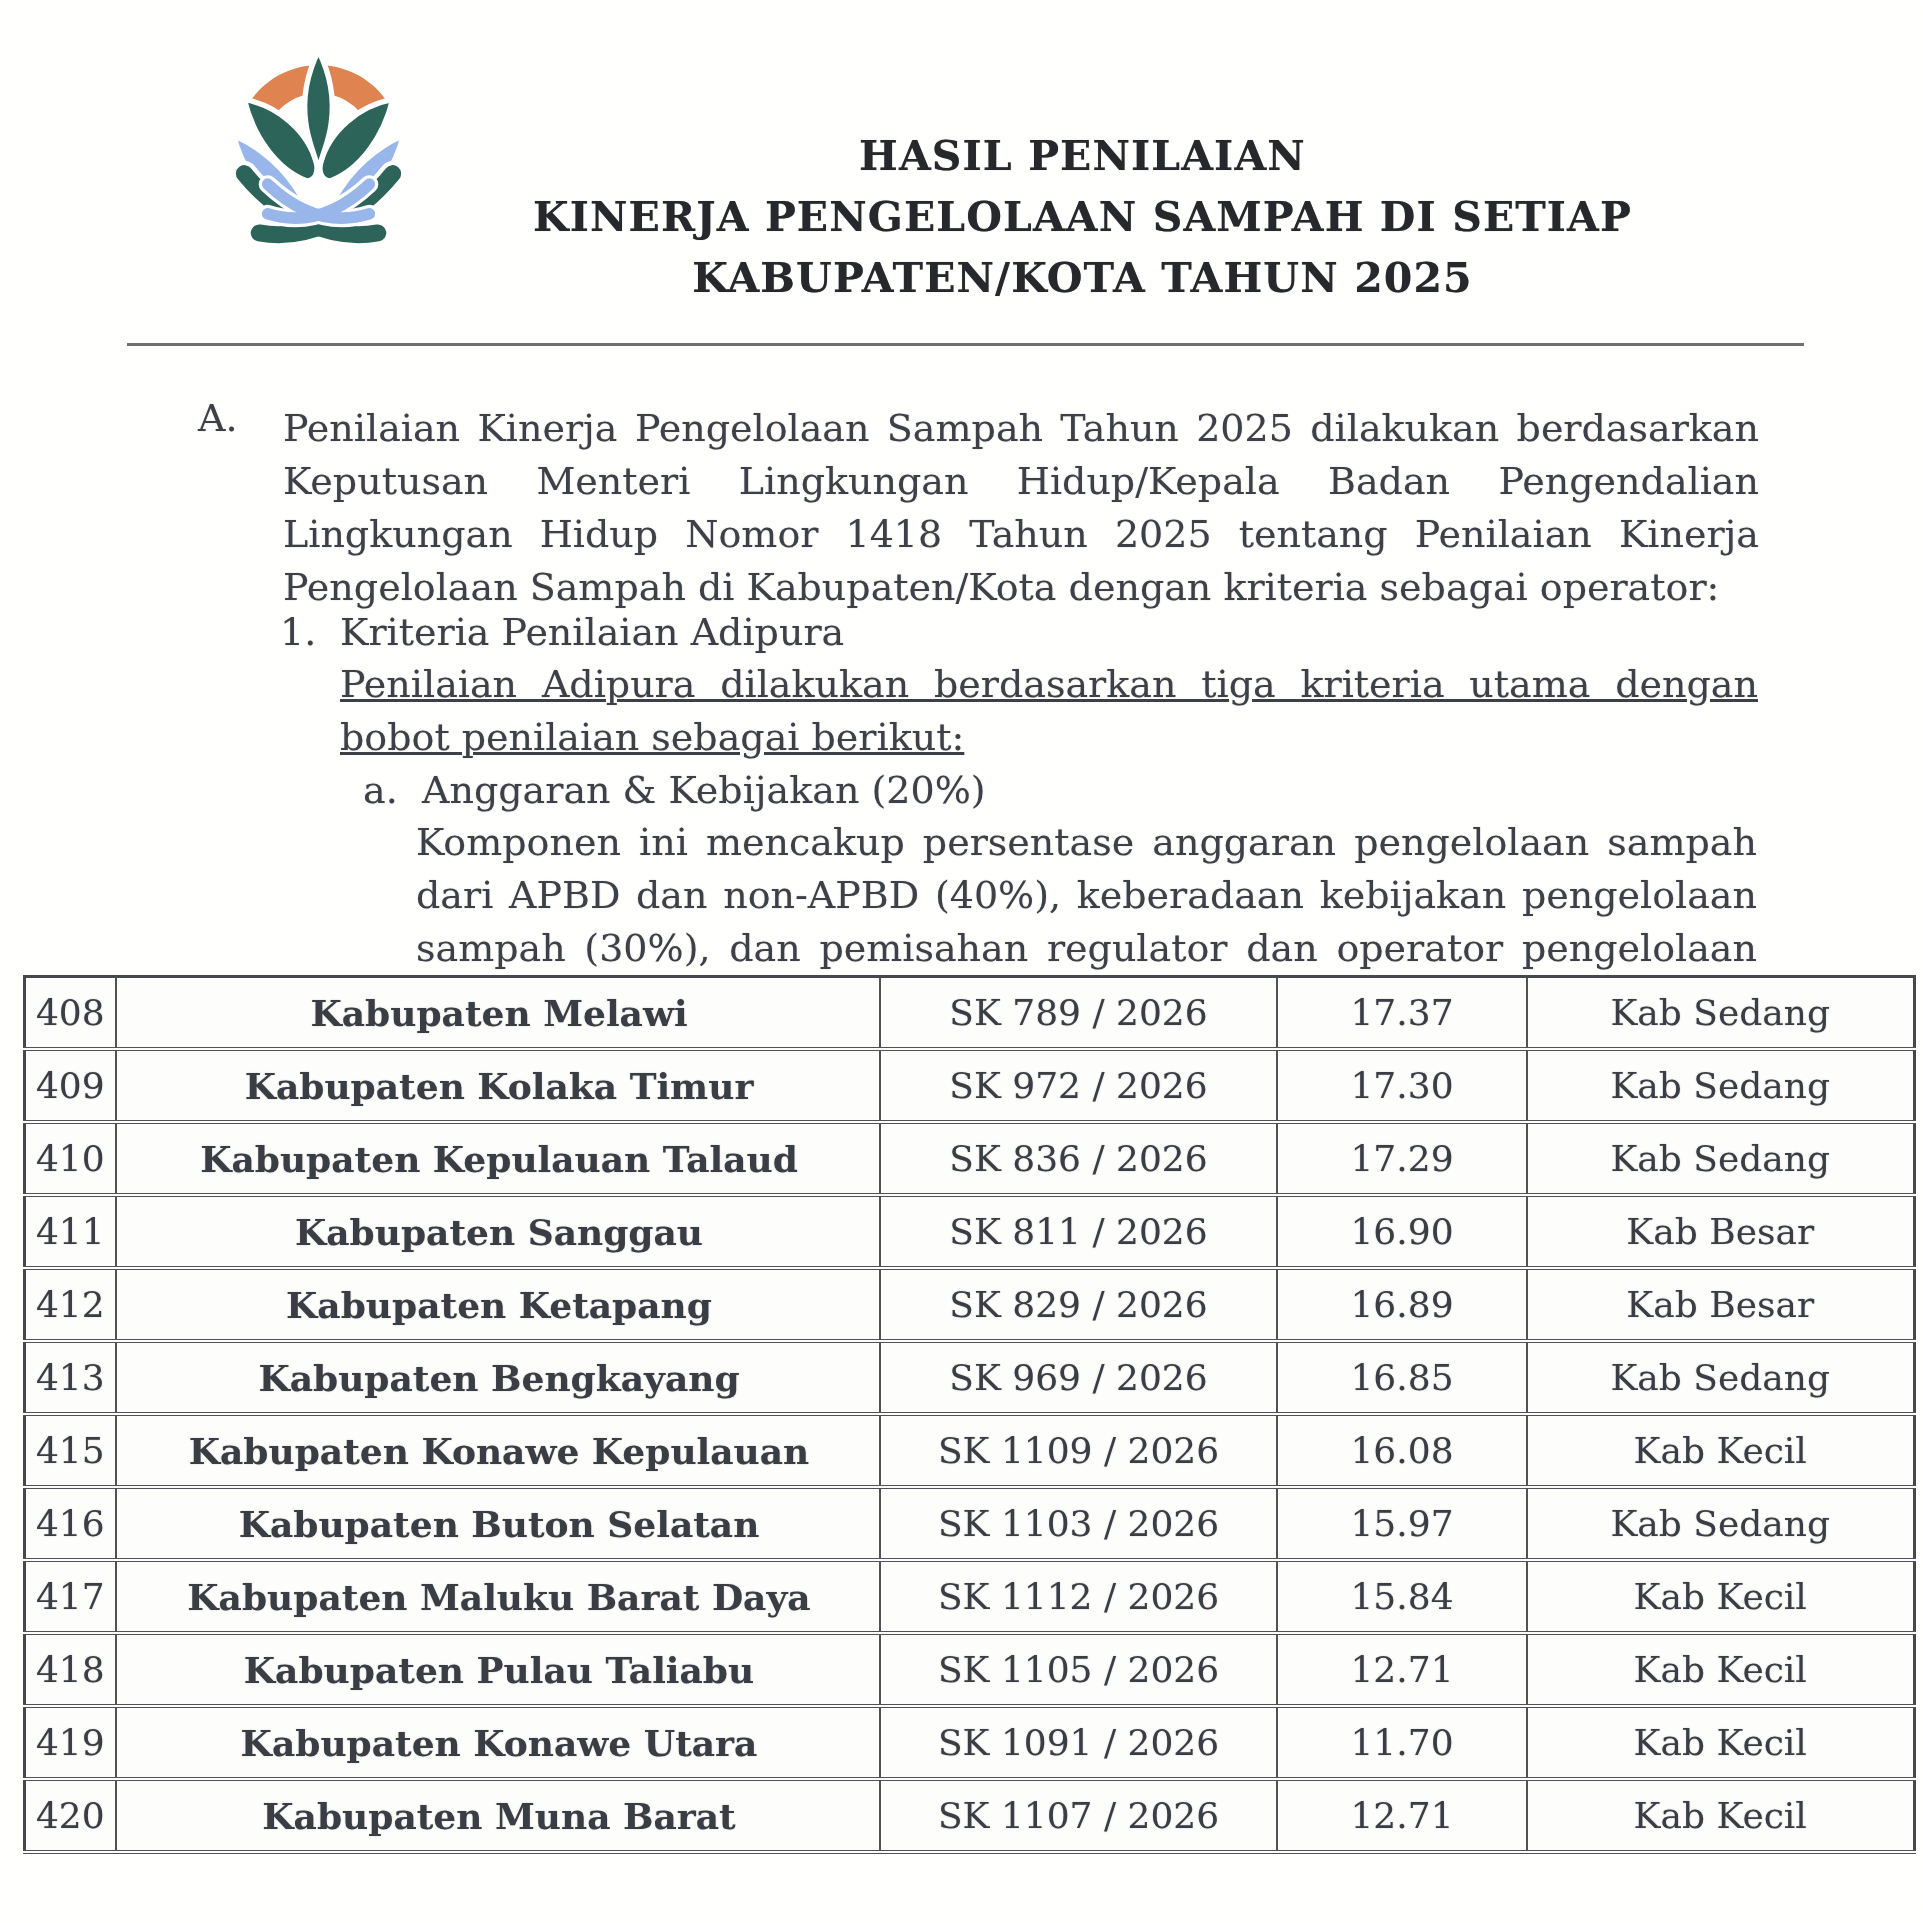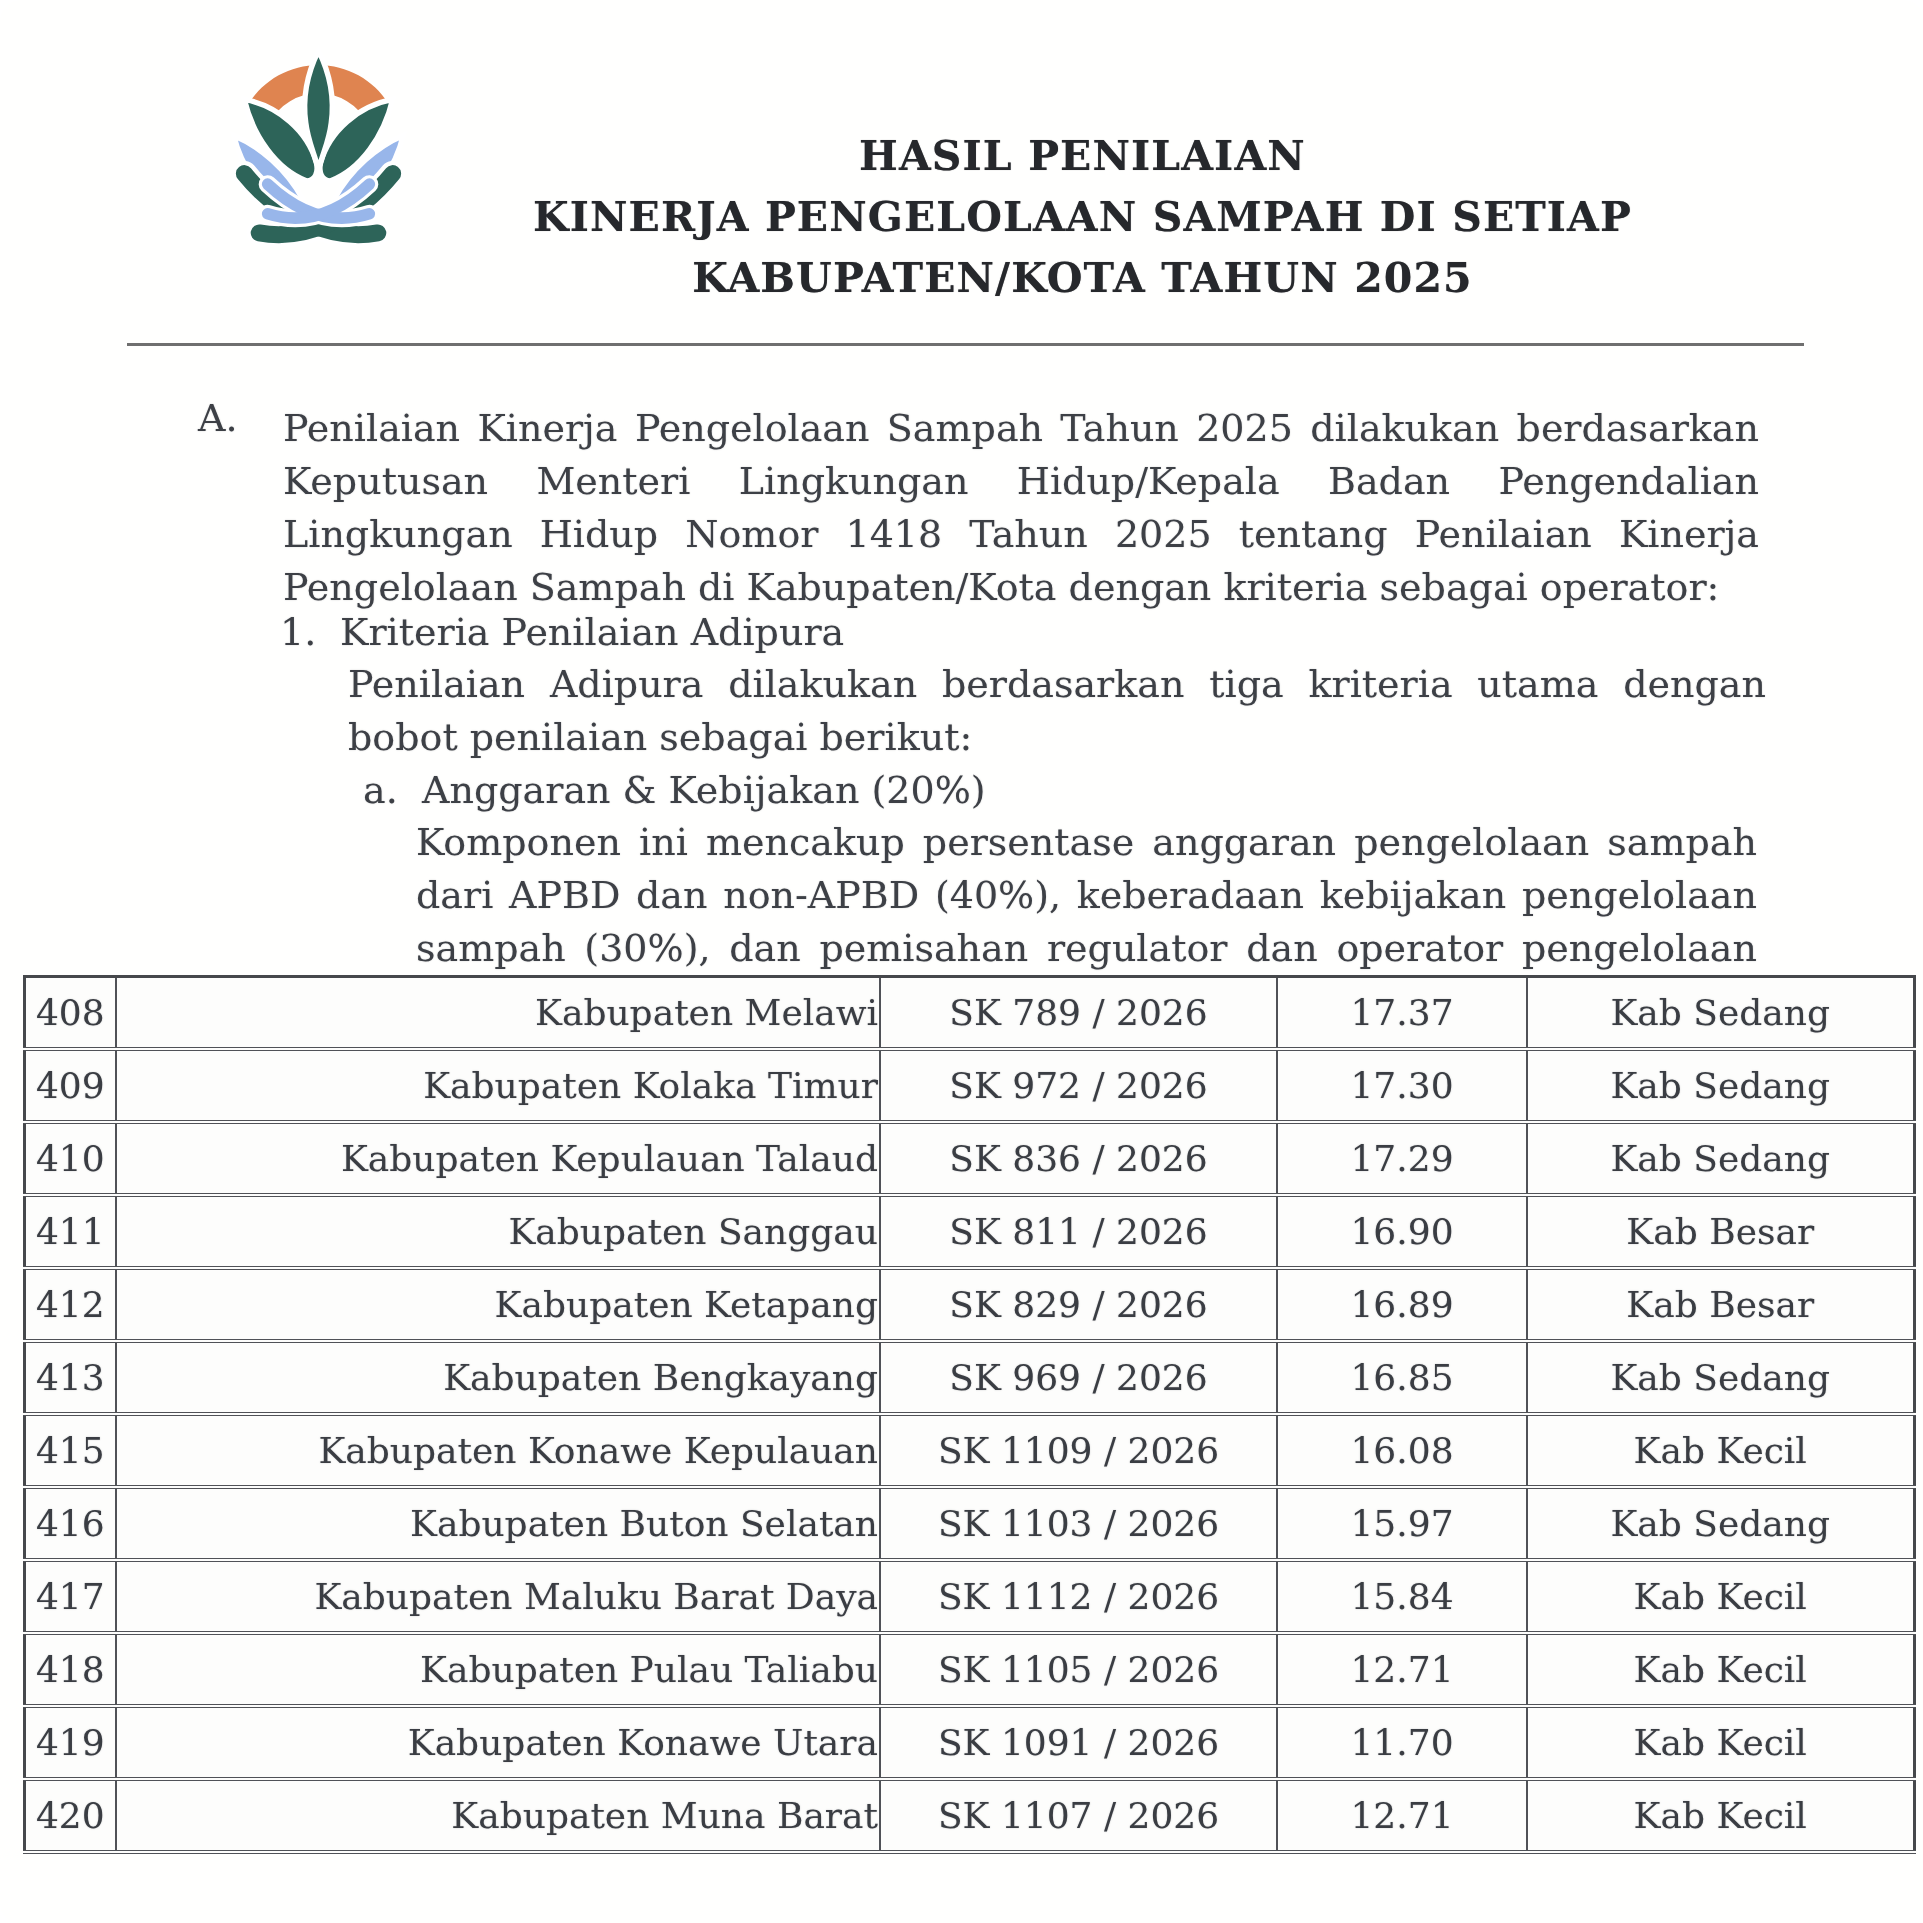--- a/index.html
+++ b/index.html
@@ -16,35 +16,35 @@
   
   .btxt{font-size:38px;line-height:53px;color:#3d4046;text-shadow:0 0 1.5px rgba(80,82,88,.32);}
   .label{position:absolute;}
   .block{position:absolute;}
   .jline{text-align:justify;}
   .jline.stretch{text-align-last:justify;}
   .sa-label{left:198px;top:392px;}
   .sa-block{left:283px;top:392px;width:1476px;margin-top:10px;}
   .i1-label{left:280px;top:606px;}
   .i1-head{left:340px;top:606px;}
-  .i1-block{left:348px;top:658px;width:1418px;}
+  .i1-block{left:340px;top:658px;width:1418px;text-decoration:underline;}
   .ia-label{left:363px;top:764px;}
   .ia-head{left:422px;top:764px;}
   .ko-block{left:416px;top:816px;width:1341px;}
 
   
   .rank-table{position:absolute;left:22.5px;top:975px;width:1890px;border-collapse:collapse;
               table-layout:fixed;background:#fdfdfc;}
   .rank-table{border:3.8px solid #46484c;}
   .rank-table td{border-left:2.3px solid #505257;border-right:2.3px solid #505257;
                  border-bottom:4.5px double #505257;border-top:0;
                  height:67px;font-size:36px;color:#3a3d43;vertical-align:middle;
                  text-shadow:0 0 1.5px rgba(70,72,78,.35);overflow:hidden;white-space:nowrap;}
   .rank-table td.c-no{text-align:center;}
-  .rank-table td.c-name{text-align:right;padding-left:3px;}
+  .rank-table td.c-name{text-align:center;padding-left:3px;font-weight:bold;}
   .rank-table td.c-sk,.rank-table td.c-score,.rank-table td.c-cat{text-align:center;}
 </style>
 </head>
 <body>
 
 <div class="page">
 
   <div class="logo">
     <svg viewBox="0 0 200 220" width="219" height="233" xmlns="http://www.w3.org/2000/svg">
       <path fill="#DF8450" d="M34,62 A78,78 0 0 1 166,62 L146,80 A52,52 0 0 0 54,80 Z"></path>

